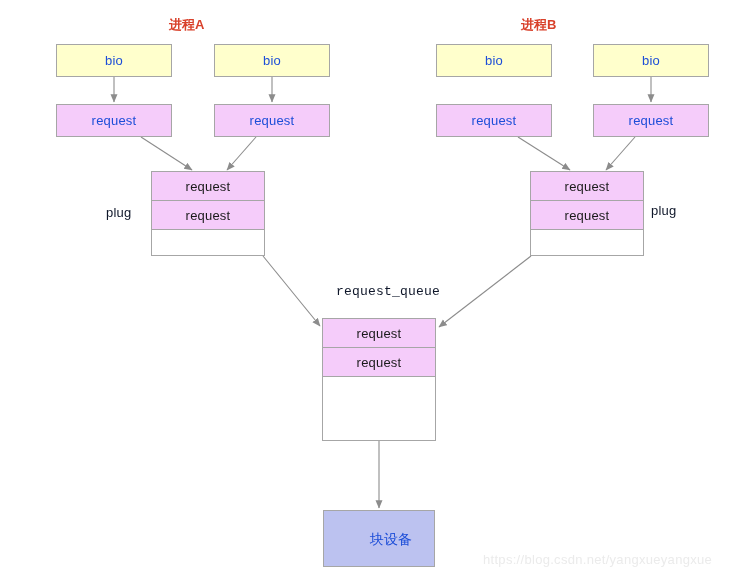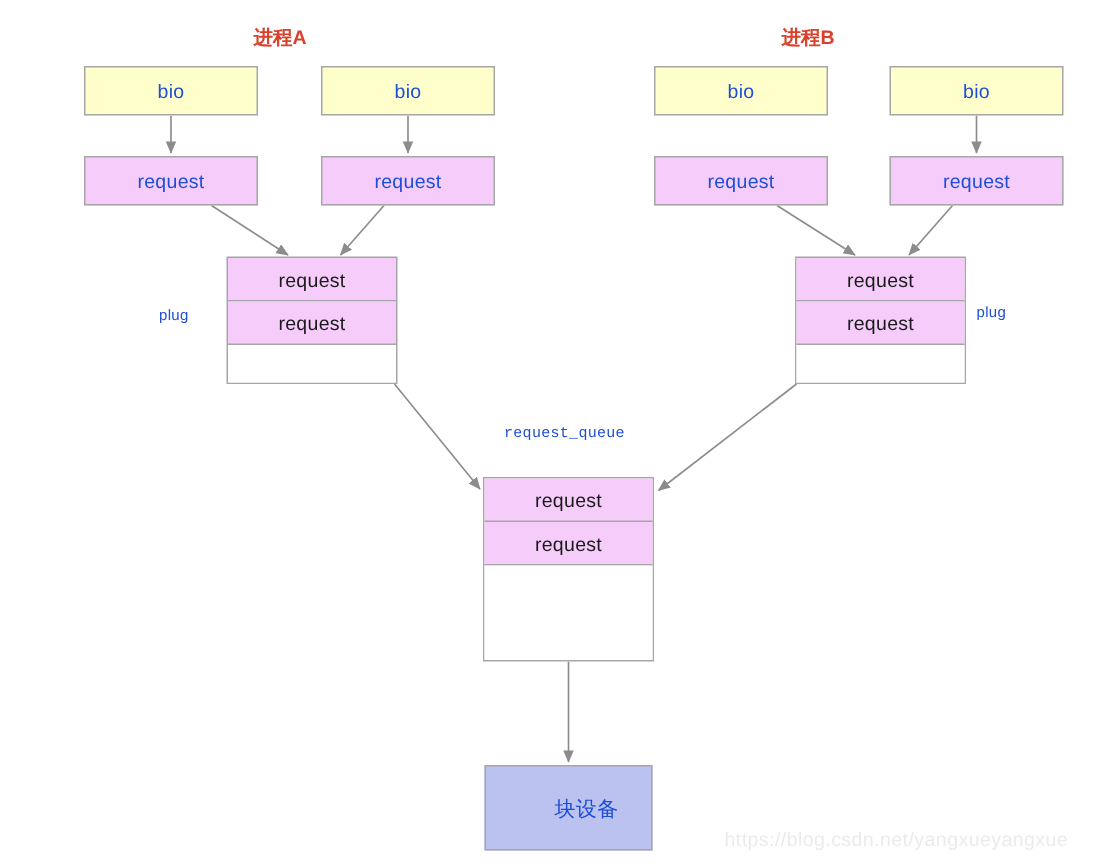--- a/index.html
+++ b/index.html
@@ -65,22 +65,22 @@
     background: #f5ccfa;
     letter-spacing: 0.2px;
   }
   .stack-empty {
     background: #ffffff;
     border-bottom: none;
     flex: 1 1 auto;
   }
   .plain-label {
     position: absolute;
-    font-size: 10px;
-    color: #1d4ed8;
+    font-size: 13px;
+    color: #0f172a;
     white-space: nowrap;
     letter-spacing: 0.2px;
   }
   .title-label {
     position: absolute;
     font-size: 13px;
     color: #d9412b;
     font-weight: bold;
     white-space: nowrap;
   }

